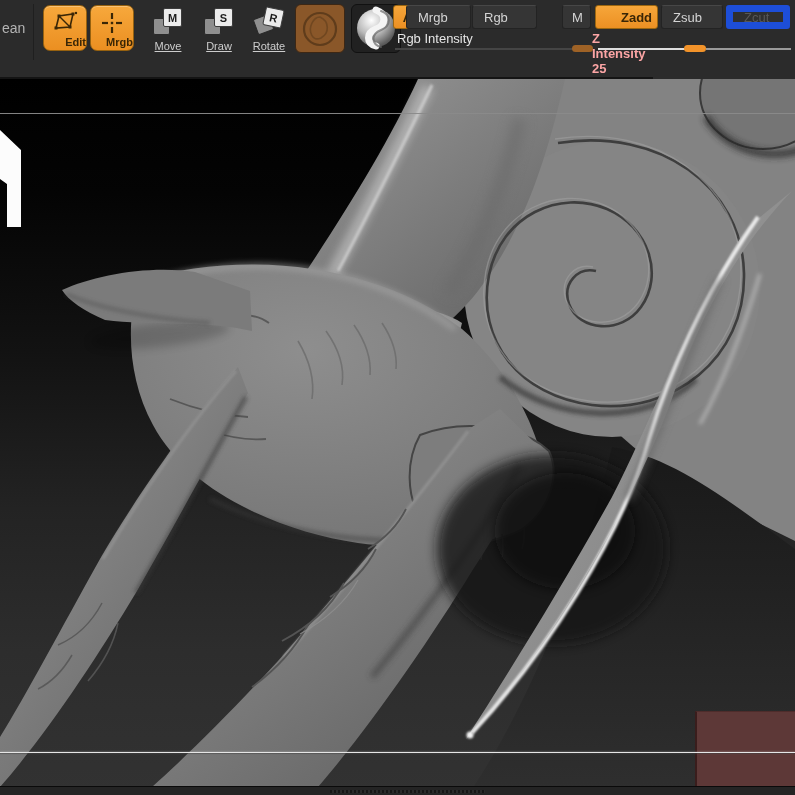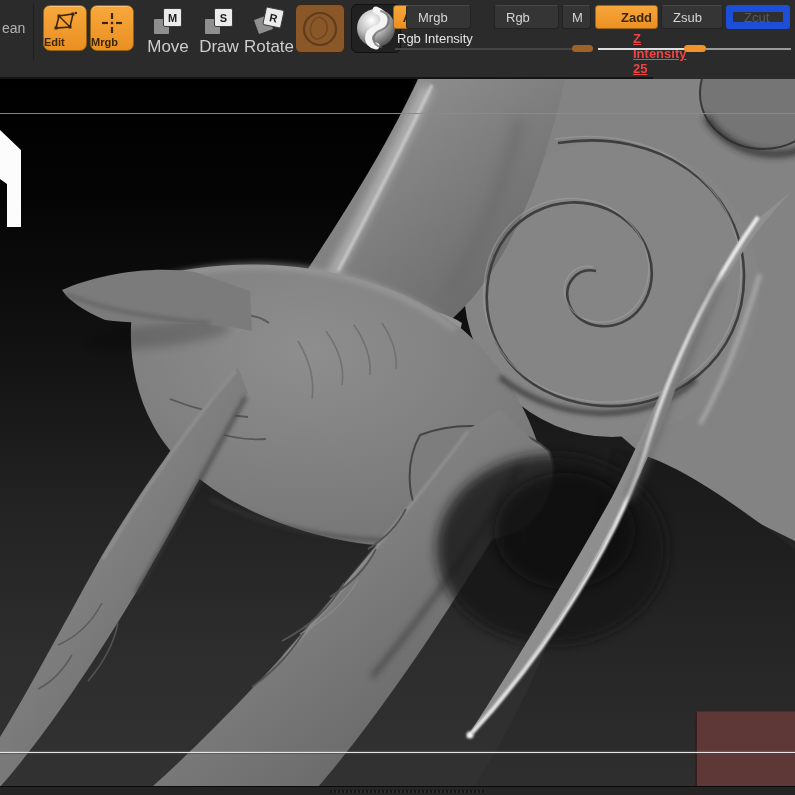--- a/index.html
+++ b/index.html
@@ -8,28 +8,28 @@
 
   
   #toolbar{position:absolute;left:0;top:0;width:653px;height:77px;
            background:#2b2b2b;border-bottom:2px solid #141414;z-index:10;}
   .tb-text{position:absolute;color:#b4b4b4;font-size:14px;}
   .vdiv{position:absolute;width:1px;background:#1f1f1f;}
 
   .btn-big{position:absolute;width:44px;height:46px;border-radius:7px;
            background:linear-gradient(#f7a83c,#eb8f21);border:1px solid #96610f;
            box-shadow:inset 0 1px 0 rgba(255,255,255,.3);
-           display:flex;flex-direction:column;align-items:flex-start;justify-content:flex-end;
+           display:flex;flex-direction:column;align-items:flex-end;justify-content:flex-end;
            box-sizing:border-box;padding-bottom:2px;cursor:pointer;}
   .btn-big .lbl{font-size:11px;font-weight:bold;color:#3a2606;line-height:11px;}
   .btn-big svg{position:absolute;top:5px;left:50%;transform:translateX(-50%);}
 
   .tool{position:absolute;top:8px;height:44px;display:flex;flex-direction:column;
         align-items:center;justify-content:space-between;cursor:pointer;}
-  .tool .lbl{font-size:17px;color:#cdcdcd;line-height:11px;}
+  .tool .lbl{font-size:11px;color:#cdcdcd;line-height:11px;text-decoration:underline;}
   .sqicon{position:relative;width:30px;height:27px;}
   .sq-back{position:absolute;left:0;bottom:0;width:15px;height:15px;background:#8f8f8f;
            border:1px solid #2a2a2a;border-radius:2px;}
   .sq-front{position:absolute;right:1px;top:0;width:17px;height:17px;background:#ececec;
             border:1px solid #3c3c3c;border-radius:2px;display:flex;align-items:center;
             justify-content:center;font-size:11px;font-weight:bold;color:#1d1d1d;}
   .rot .sq-back{transform:rotate(-20deg);bottom:2px;left:1px;}
   .rot .sq-front{transform:rotate(12deg);}
 
   .preview{position:absolute;top:4px;width:50px;height:49px;border-radius:6px;cursor:pointer;}
@@ -148,41 +148,41 @@
         <path d="M24,5 C35,9 34,20 24,24 C14,28 14,38 24,41" fill="none" stroke="#6a6a6a" stroke-width="2" stroke-linecap="round" transform="translate(5,1)" opacity=".7"></path>
       </svg>
     </div>
 
     <div class="btn-sm btn-orange" style="left:393px;width:29px;">
       <span>A</span>
     </div>
     <div class="btn-sm btn-dark" style="left:406px;width:65px;">
       <span>Mrgb</span>
     </div>
-    <div class="btn-sm btn-dark" style="left:494px;width:65px;">
+    <div class="btn-sm btn-dark" style="left:472px;width:65px;">
       <span>Rgb</span>
     </div>
     <div class="btn-sm btn-dark" style="left:562px;width:29px;padding-left:9px;">
       <span>M</span>
     </div>
     <div class="btn-sm btn-orange" style="left:595px;width:63px;padding-left:20px;">
       <span>Zadd</span>
     </div>
     <div class="btn-sm btn-dark" style="left:661px;width:62px;">
       <span>Zsub</span>
     </div>
     <div class="btn-sm btn-disabled" style="left:726px;width:64px;">
       <span>Zcut</span>
     </div>
 
     <span class="slider-label" style="left:397px;color:#e5e5e5;">Rgb Intensity</span>
     <div class="track" style="left:395px;width:197px;background:#454545;"></div>
     <div class="handle" style="left:572px;background:#9e6226;"></div>
 
-    <span class="slider-label" style="left:633px;color:#ef4444;font-weight:bold;text-decoration:underline;">Z Intensity 25</span>
+    <span class="slider-label" style="left:592px;color:#fca5a5;font-weight:bold;">Z Intensity 25</span>
     <div class="track" style="left:598px;width:88px;background:#dedede;"></div>
     <div class="track" style="left:706px;width:85px;background:#9a9a9a;"></div>
     <div class="handle" style="left:684px;width:22px;background:#f2932a;"></div>
   </div>
 
   <div id="canvas">
 
     <svg id="model-svg" width="795" height="716" viewBox="0 0 795 716">
       <defs>
         <linearGradient id="limbGrad" x1="0" y1="0" x2="0.8" y2="1">

